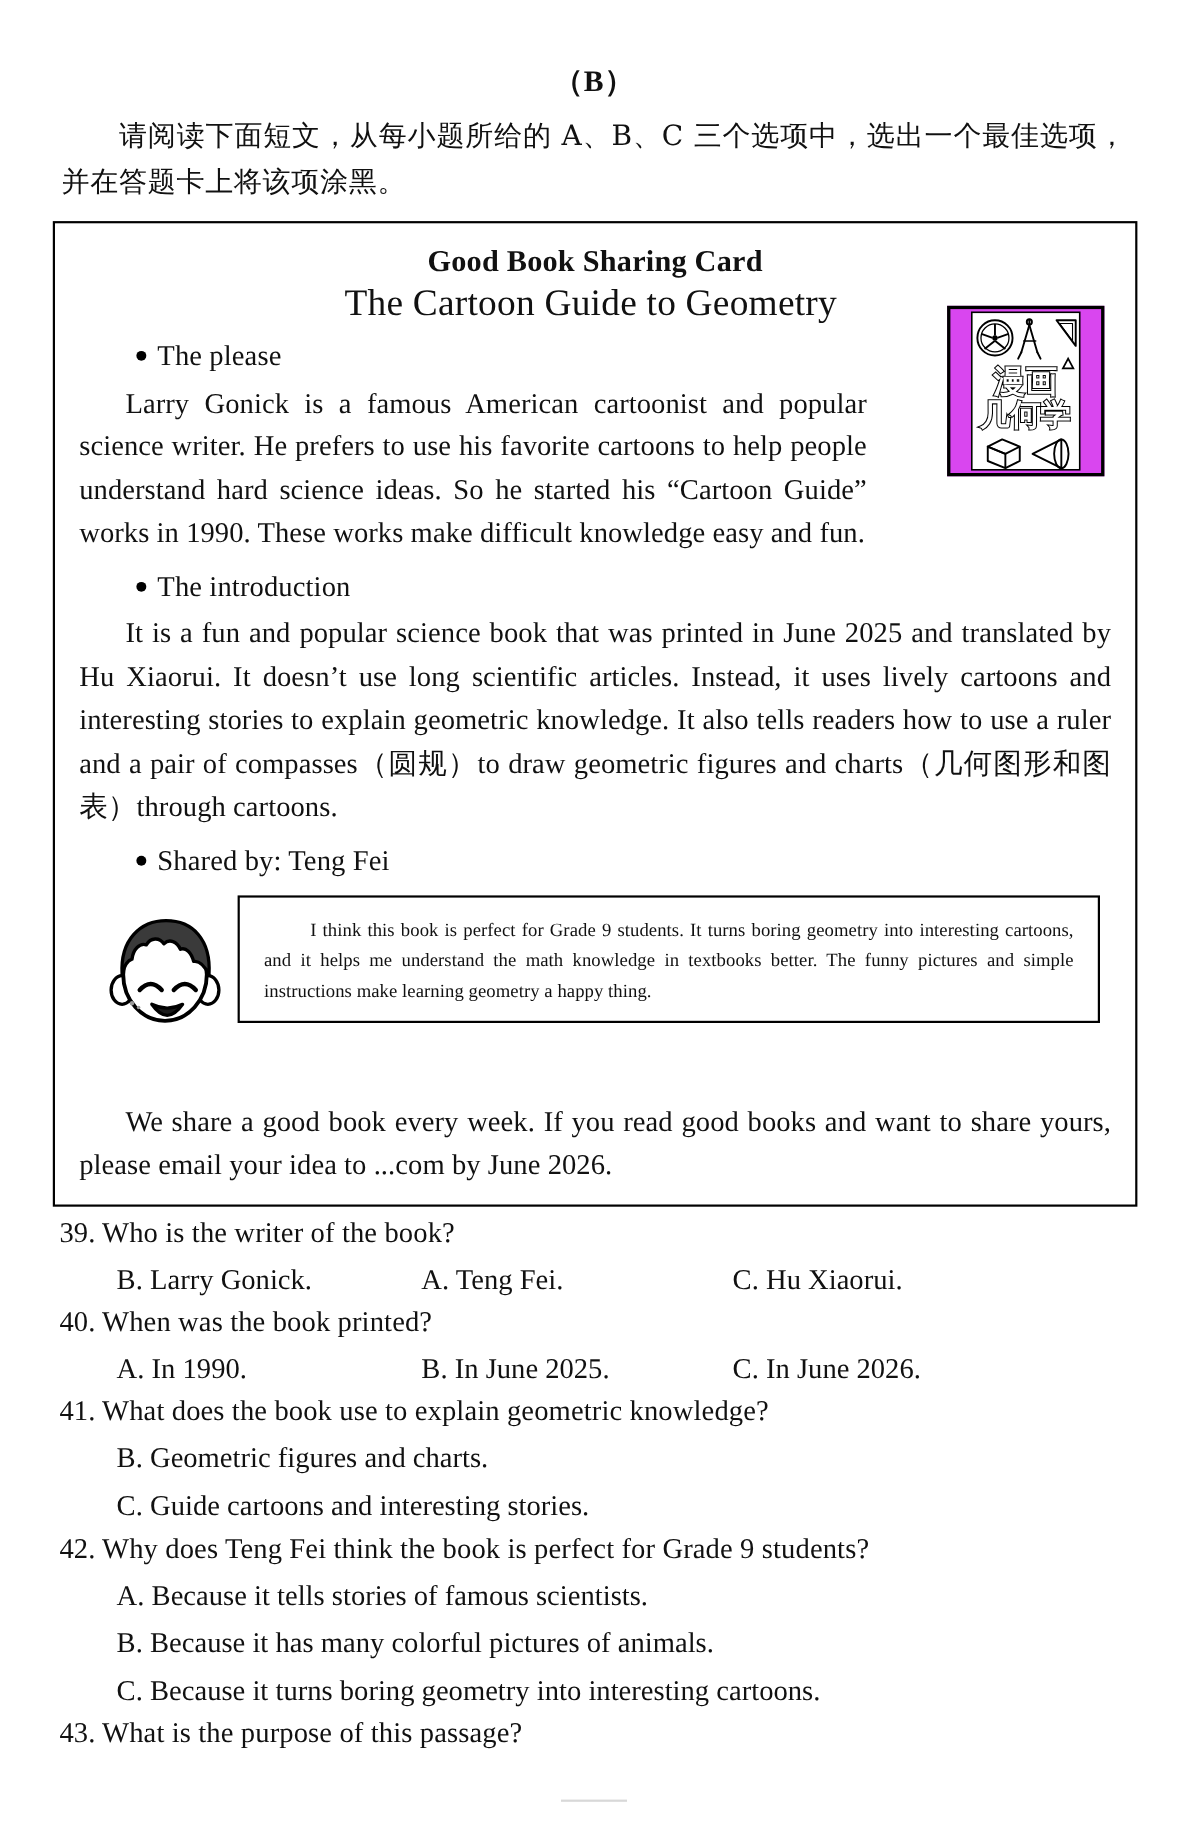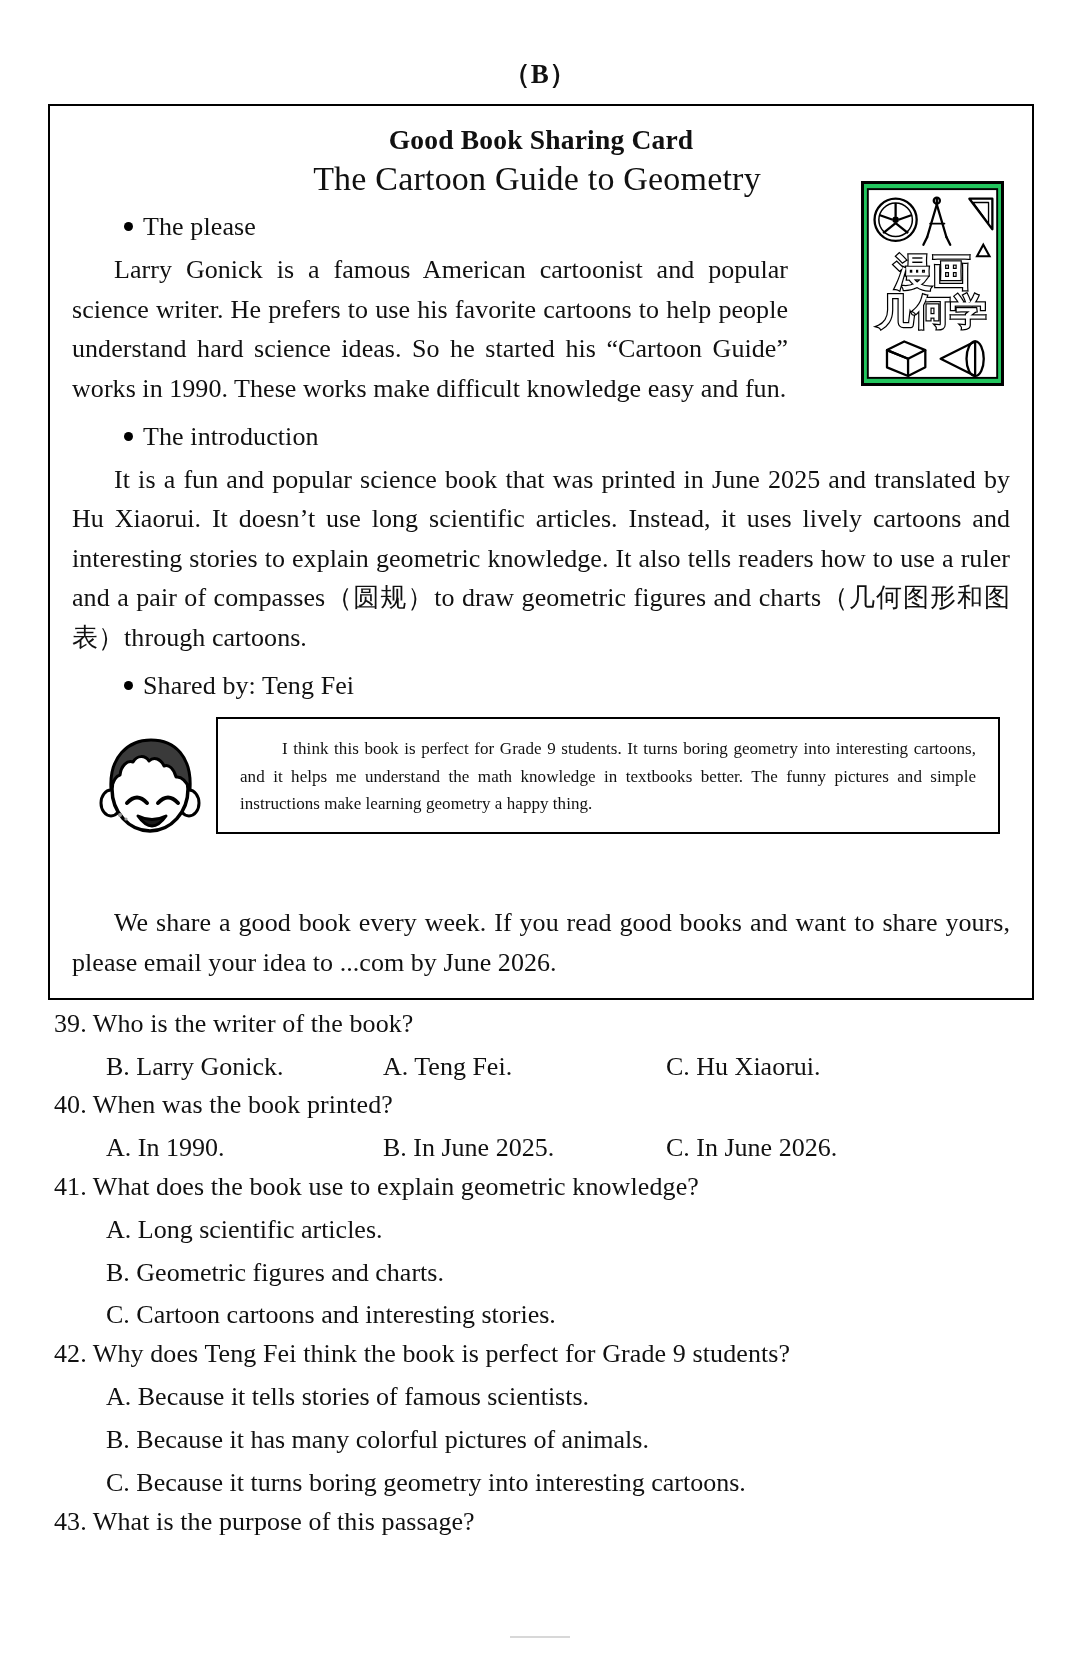--- a/index.html
+++ b/index.html
@@ -69,23 +69,23 @@
     margin: 2px 8px 0 0;
     letter-spacing: 0.2px;
   }
 
   
   .book-cover {
     position: absolute;
     right: 28px;
     top: 75px;
     width: 143px;
-    height: 205px;
+    height: 155px;
     border: 3px solid #000;
-    background: #22c55e;
+    background: #d946ef;
     box-sizing: border-box;
     z-index: 4;
   }
   .book-cover svg { display: block; width: 100%; height: 100%; }
 
   
   .bullet-line {
     font-size: 26px;
     margin: 10px 0 0 52px;
     line-height: 1.45;
@@ -182,20 +182,21 @@
     background: #d8d8d8;
   }
 </style>
 </head>
 <body>
 
 <div class="page">
 
   <div class="section-label">（B）</div>
 
+  <div class="directions"><span class="indent"></span><span>请阅读下面短文，从每小题所给的 A、B、C 三个选项中，选出一个最佳选项，并在答题卡上将该项涂黑。</span></div>
 
   <div class="card">
 
     <div class="card-title">Good Book Sharing Card</div>
     <div class="card-subtitle">The Cartoon Guide to Geometry</div>
 
     <div class="book-cover">
       <svg viewBox="0 0 143 205" xmlns="http://www.w3.org/2000/svg">
         <rect x="4" y="4" width="135" height="197" fill="#fff" stroke="#000" stroke-width="2"></rect>
 
@@ -297,23 +298,22 @@
     </div>
 
     <div class="q-stem"><span class="q-num">40.</span><span>When was the book printed?</span></div>
     <div class="opt-row-inline">
       <span class="opt">A. In 1990.</span>
       <span class="opt">B.   In June 2025.</span>
       <span class="opt">C. In June 2026.</span>
     </div>
 
     <div class="q-stem"><span class="q-num">41.</span><span>What does the book use to explain geometric knowledge?</span></div>
-    <div class="opt-stacked">A. Long scientific articles.</div>
     <div class="opt-stacked">B. Geometric figures and charts.</div>
-    <div class="opt-stacked">C. Cartoon cartoons and interesting stories.</div>
+    <div class="opt-stacked">C. Guide cartoons and interesting stories.</div>
 
     <div class="q-stem"><span class="q-num">42.</span><span>Why does Teng Fei think the book is perfect for Grade 9 students?</span></div>
     <div class="opt-stacked">A. Because it tells stories of famous scientists.</div>
     <div class="opt-stacked">B. Because it has many colorful pictures of animals.</div>
     <div class="opt-stacked">C. Because it turns boring geometry into interesting cartoons.</div>
 
     <div class="q-stem"><span class="q-num">43.</span><span>What is the purpose of this passage?</span></div>
 
   </div>
 

